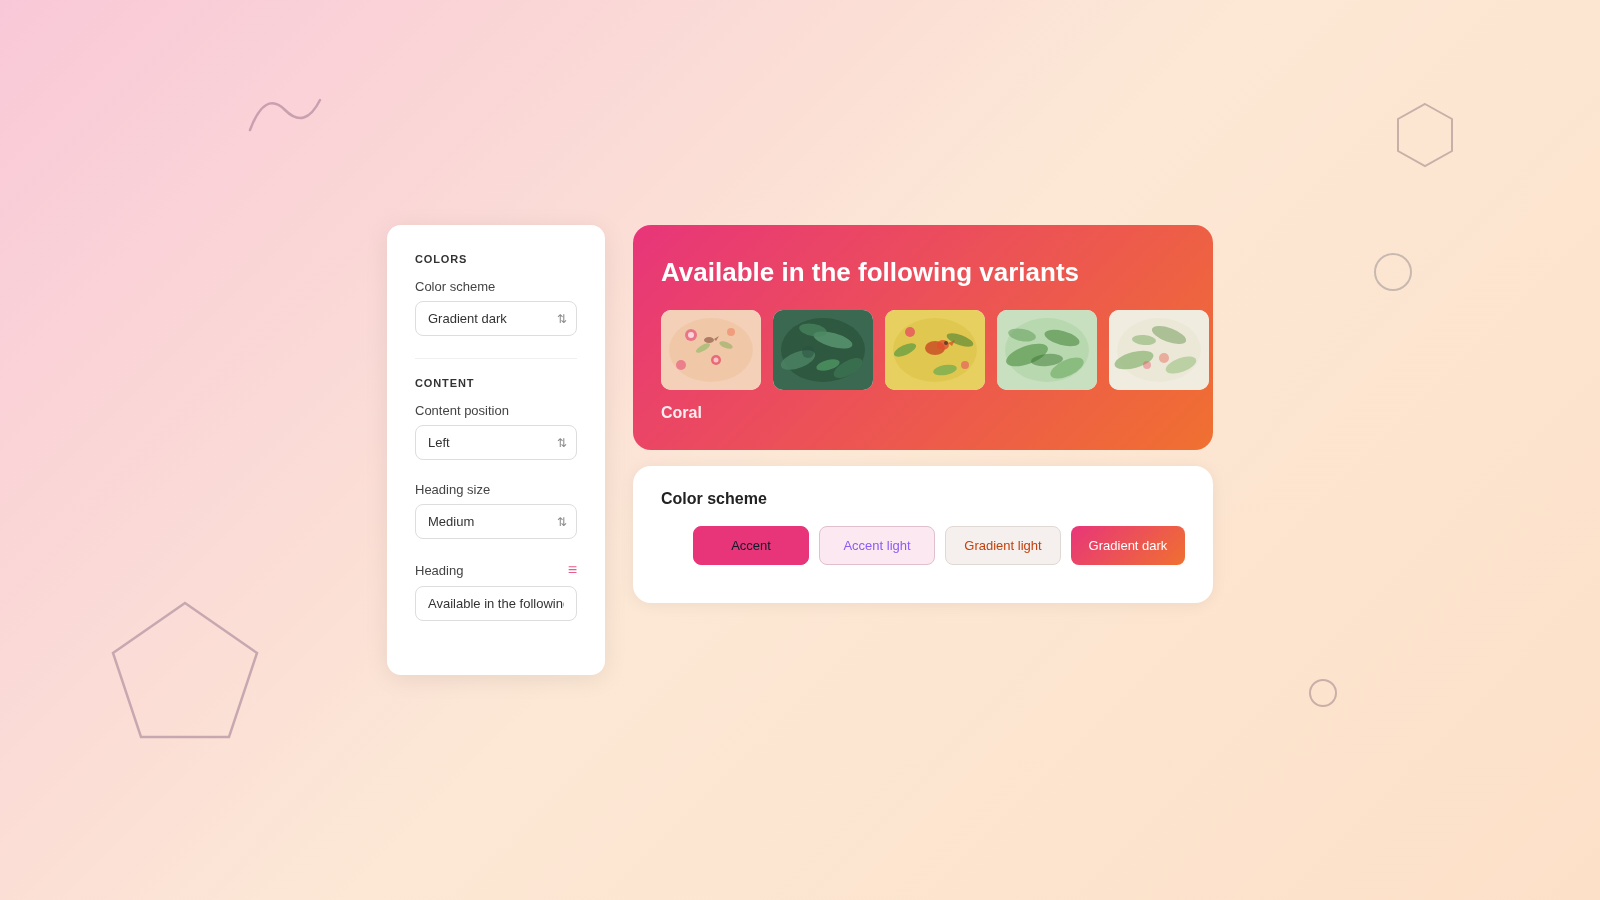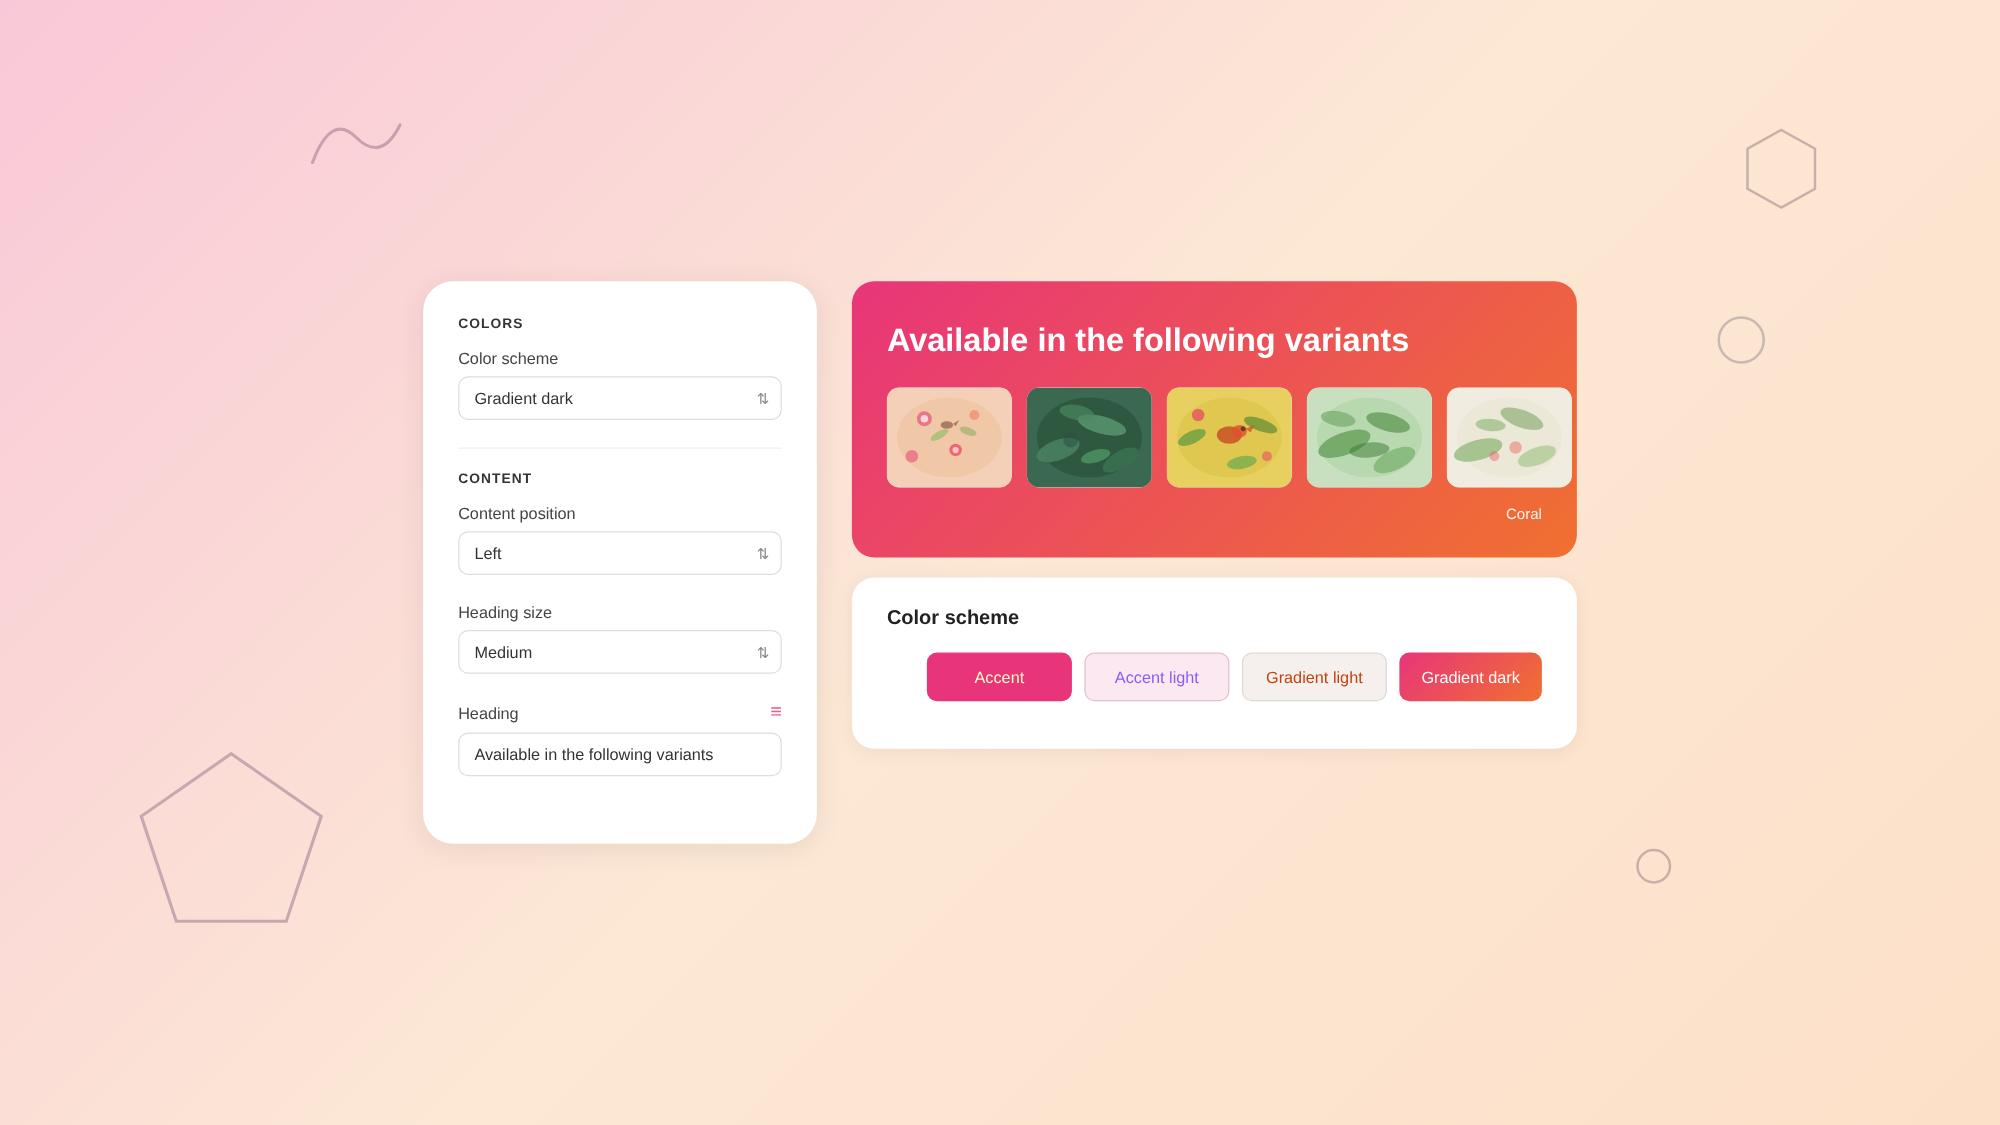--- a/index.html
+++ b/index.html
@@ -45,23 +45,23 @@
       left: 50%;
       transform: translate(-50%, -50%);
       display: flex;
       gap: 28px;
       align-items: flex-start;
     }
 
     
     .left-panel {
       background: #fff;
-      border-radius: 24px;
+      border-radius: 14px;
       padding: 28px 28px 32px;
-      width: 315px;
+      width: 218px;
       box-shadow: 0 4px 24px rgba(0,0,0,0.08);
     }
     .section-label {
       font-size: 11px;
       font-weight: 700;
       letter-spacing: 0.08em;
       color: #333;
       margin-bottom: 14px;
       text-transform: uppercase;
     }
@@ -153,24 +153,23 @@
       align-items: center;
       justify-content: center;
       flex-shrink: 0;
     }
     
     .pillow-svg {
       width: 100%;
       height: 100%;
     }
     .label-coral {
-      font-size: 12px;
+      font-size: 16px;
       color: rgba(255,255,255,0.9);
-      font-weight: 400;
-      text-align: right;
+      font-weight: 700;
     }
 
     
     .color-scheme-card {
       background: #fff;
       border-radius: 18px;
       padding: 24px 28px 28px;
       box-shadow: 0 2px 16px rgba(0,0,0,0.06);
     }
     .color-scheme-title {
@@ -210,21 +209,21 @@
       color: #333;
       border: 1.5px solid #e0e0e0;
     }
     .btn-dark {
       background: #6b6585;
       color: #fff;
       border: 1.5px solid #6b6585;
     }
     .btn-accent {
       background: #e8357a;
-      color: #fef9c3;
+      color: #0f172a;
       border: 1.5px solid #e8357a;
       margin-left: 32px;
     }
     .btn-accent-light {
       background: #fce8f0;
       color: #8b5cf6;
       border: 1.5px solid #e0c0cc;
     }
     .btn-gradient-light {
       background: #f5f0ee;

